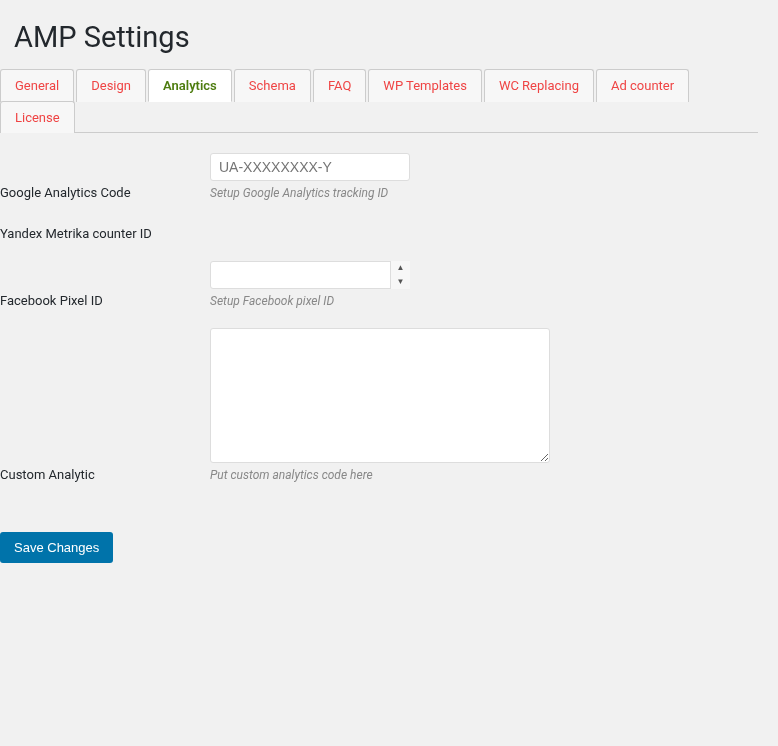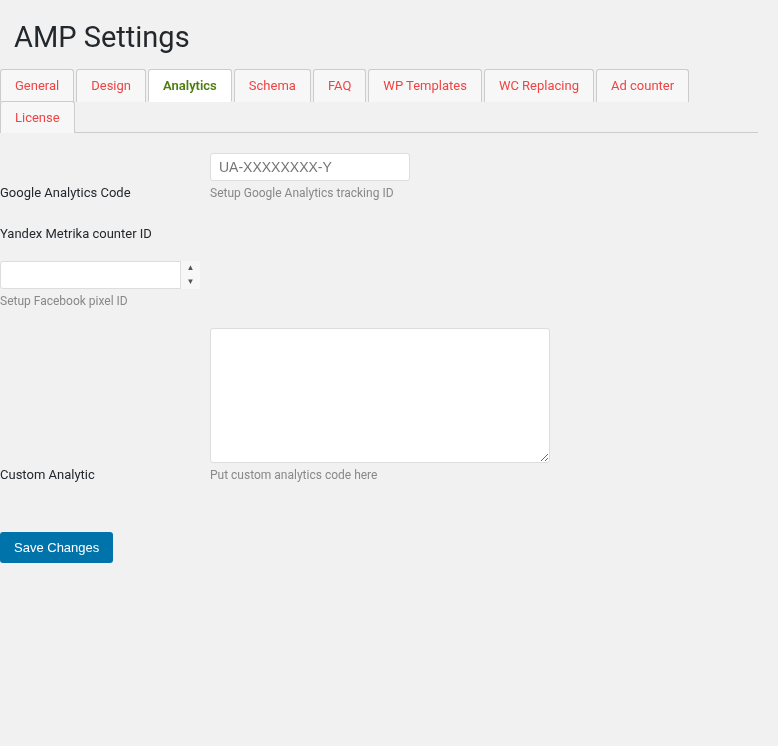--- a/index.html
+++ b/index.html
@@ -86,20 +86,21 @@
       border-radius: 3px;
       font-size: 13px;
       background: #fff;
       display: block;
       resize: both;
     }
     .form-field .hint {
       margin-top: 5px;
       font-size: 12px;
       color: #888;
+      font-style: italic;
     }
     .facebook-input-wrap {
       position: relative;
       width: 200px;
     }
     .facebook-input-wrap input {
       width: 100%;
       padding: 5px 22px 5px 8px;
       border: 1px solid #ddd;
       border-radius: 3px;
@@ -166,20 +167,21 @@
         <div class="hint">Setup Google Analytics tracking ID</div>
       </div>
     </div>
 
 
     <div class="form-row">
       <div class="form-label">Yandex Metrika counter ID</div>
     </div>
 
     <div class="form-row">
+      <div class="form-label">Facebook Pixel ID</div>
       <div class="form-field">
         <div class="facebook-input-wrap">
           <input type="text" style="">
           <div class="spinner">
             <button>▲</button>
             <button>▼</button>
           </div>
         </div>
         <div class="hint">Setup Facebook pixel ID</div>
       </div>

